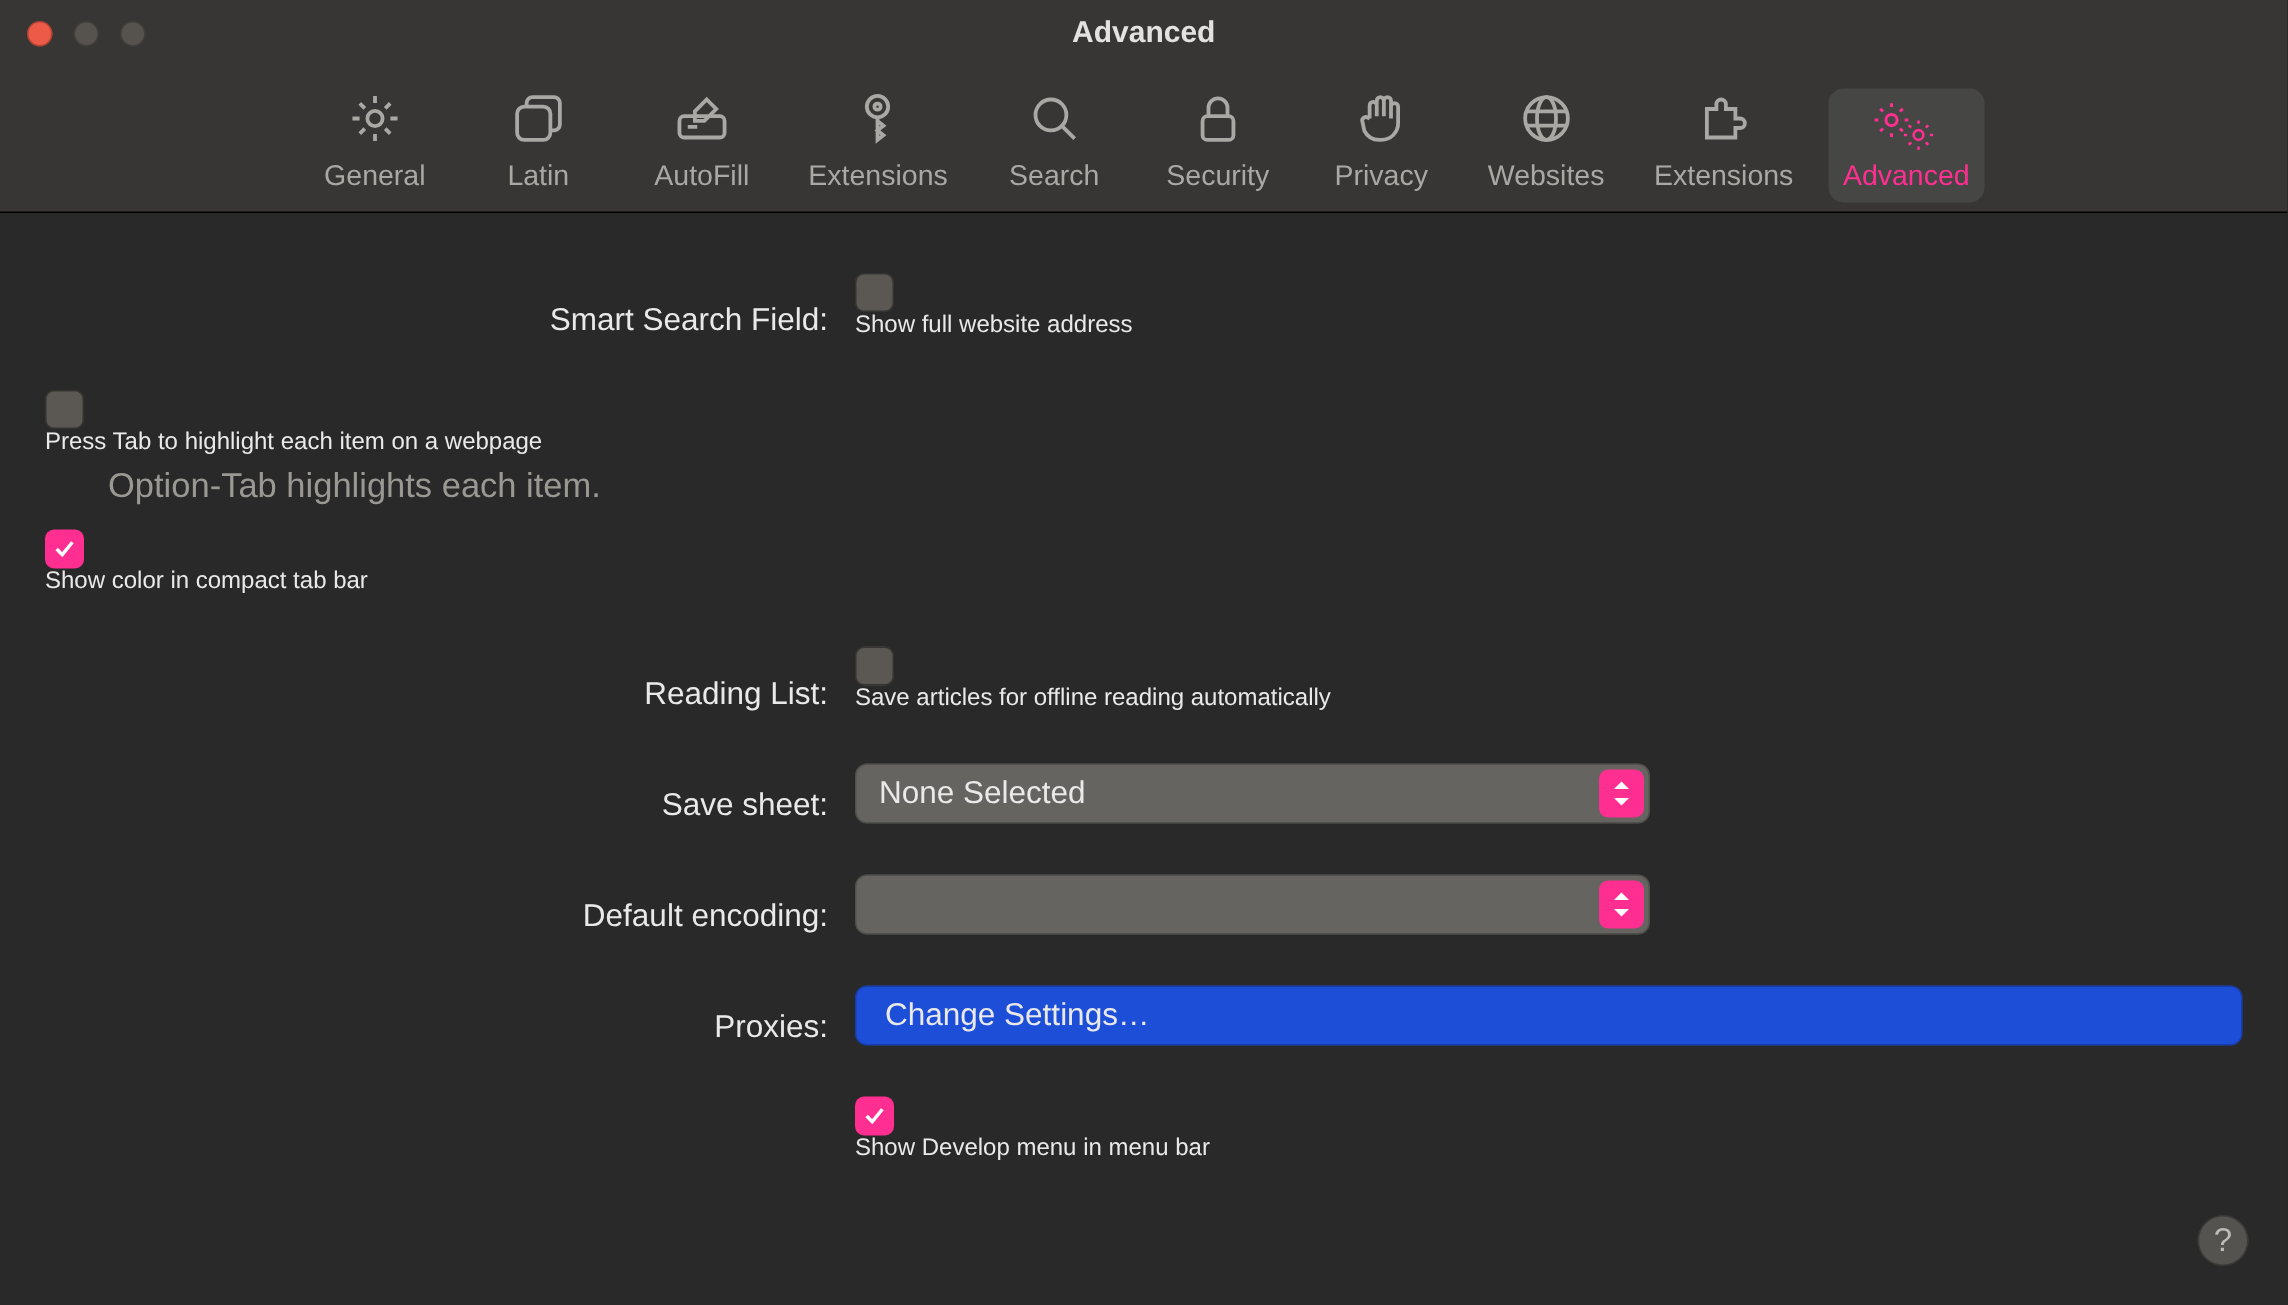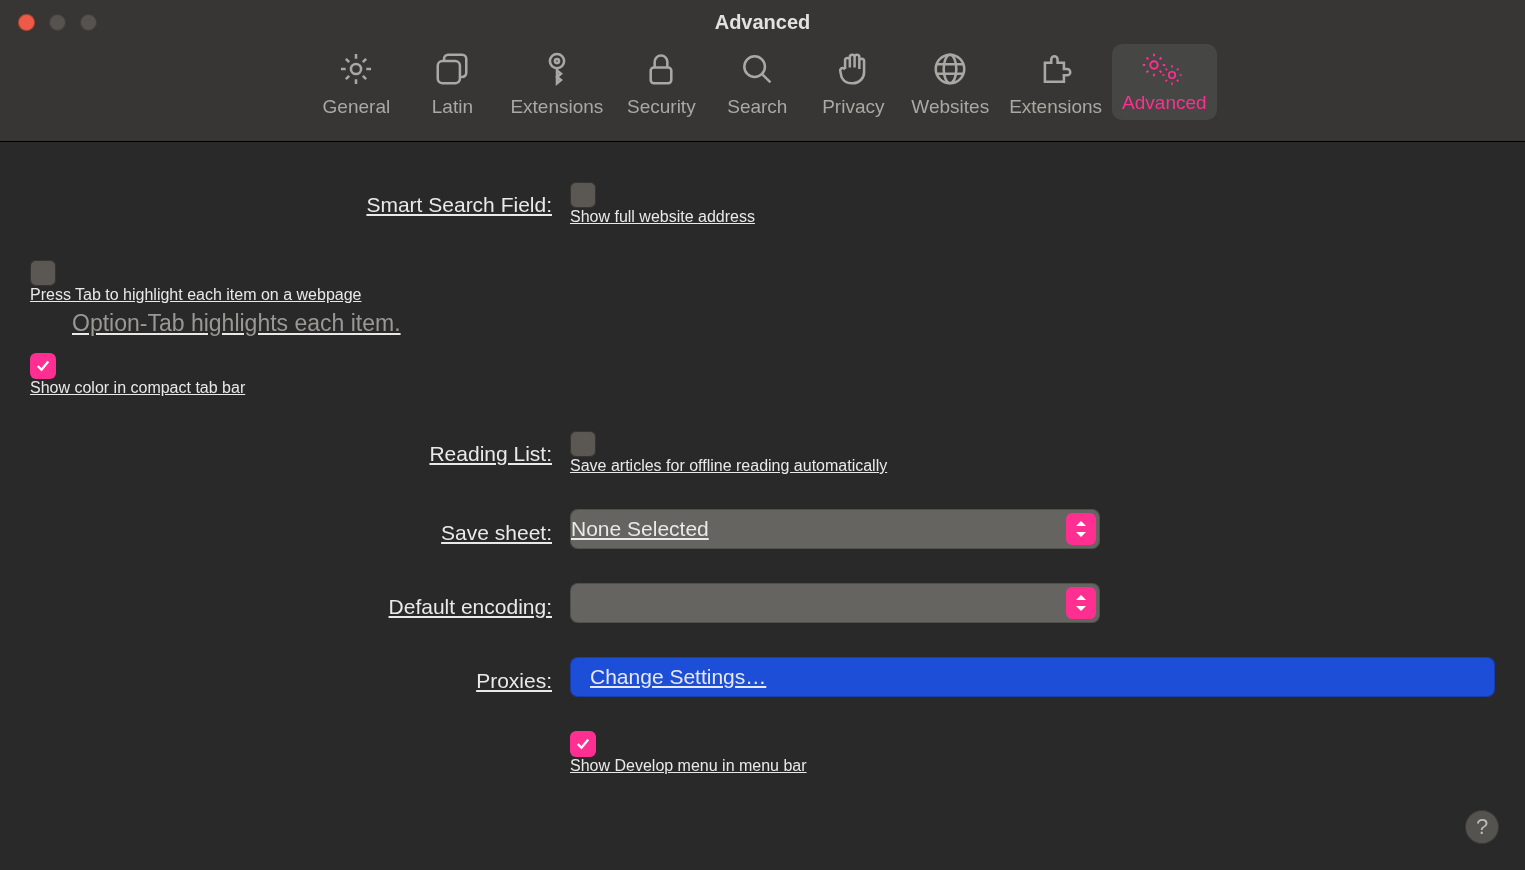--- a/index.html
+++ b/index.html
@@ -26,23 +26,23 @@
   .tl.max   { background:#56524e; box-shadow:inset 0 0 0 1px rgba(0,0,0,.25);}
   .title { position:absolute; left:0; right:0; text-align:center; font-size:20px; font-weight:600; color:#e3e2e0;}
 
   
   .toolbar {
     height:98px;
     background:#373634;
     border-bottom:1px solid #000;
     display:flex;
     justify-content:center;
-    align-items:flex-start;
+    align-items:flex-end;
     padding:0 14px 6px;
-    gap:0;
+    gap:13px;
   }
   .toolbar-item {
     display:flex;
     flex-direction:column;
     align-items:center;
     justify-content:center;
     min-width:96px;
     padding:6px 10px 6px;
     border-radius:10px;
     cursor:default;
@@ -52,21 +52,21 @@
   .toolbar-item.active svg { stroke:#ff2f92; }
   .toolbar-label { font-size:19px; color:#a9a8a4; margin-top:4px; }
   .toolbar-item.active .toolbar-label { color:#ff2f92; }
   .adv-icon { position:relative; width:50px; height:38px; }
   .adv-icon svg { position:absolute; }
 
   
   .content {
     padding:40px 30px 30px;
   }
-  .row { display:flex; align-items:center; margin-bottom:8px;text-decoration:underline; }
+  .row { display:flex; align-items:flex-end; margin-bottom:8px; }
   .section { margin-bottom:34px; }
   .label-col {
     width:540px;
     text-align:right;
     padding-right:18px;
     font-size:21px;
     color:#e9e9e9;
     padding-top:2px;
   }
   .ctrl-col { flex:1; display:flex; flex-direction:column; gap:10px; }
@@ -97,21 +97,21 @@
   
   .popup {
     width:530px; height:40px;
     background:#656460;
     border-radius:8px;
     display:flex; align-items:center;
     color:#e9e9e9; font-size:21px;
     position:relative;
     box-shadow:inset 0 0 0 1px rgba(0,0,0,.2);
   }
-  .popup .val { padding:0 1px; }
+  .popup .val { padding:0 16px; }
   .popup .arrows {
     position:absolute; right:4px; top:4px; bottom:4px; width:30px;
     background:#ff2f92; border-radius:6px;
     display:flex; flex-direction:column; align-items:center; justify-content:center; gap:2px;
   }
   .popup .arrows svg{ width:12px; height:8px; fill:#fff; }
 
   
   .push {
     height:40px; padding:0 20px;
@@ -158,50 +158,60 @@
   <div class="toolbar-item">
     <span>
       <svg viewBox="0 0 24 24">
           <rect x="3" y="7" width="14" height="14" rx="3"></rect>
           <path d="M7 7V5.5A2.5 2.5 0 0 1 9.5 3h9A2.5 2.5 0 0 1 21 5.5v9a2.5 2.5 0 0 1-2.5 2.5H17"></path>
         </svg>
     </span>
     <span class="toolbar-label">Latin</span>
   </div>
 
+  <div class="toolbar-item">
+    <span>
+      <svg viewBox="0 0 24 24">
+          <rect x="2.5" y="11" width="19" height="9" rx="2"></rect>
+          <path d="M6 15.5h4"></path>
+          <path d="m14 4 4 4-5 5h-4v-4z"></path>
+        </svg>
+    </span>
+    <span class="toolbar-label">AutoFill</span>
+  </div>
 
   <div class="toolbar-item">
     <span>
       <svg viewBox="0 0 24 24">
           <circle cx="12" cy="7" r="4.5"></circle>
           <circle cx="12" cy="7" r="1.3"></circle>
           <path d="M12 11.5V21l2.5-2-2.5-2 2.5-2-2.5-2"></path>
         </svg>
     </span>
     <span class="toolbar-label">Extensions</span>
   </div>
 
   <div class="toolbar-item">
     <span>
       <svg viewBox="0 0 24 24">
+          <circle cx="10.5" cy="10.5" r="6.5"></circle>
+          <path d="m15.5 15.5 5 5"></path>
+        </svg>
+    </span>
+    <span class="toolbar-label">Search</span>
+  </div>
+
+  <div class="toolbar-item">
+    <span>
+      <svg viewBox="0 0 24 24">
           <rect x="5.5" y="11" width="13" height="10" rx="2"></rect>
           <path d="M8 11V7.5a4 4 0 1 1 8 0V11"></path>
         </svg>
     </span>
     <span class="toolbar-label">Security</span>
-  </div>
-
-  <div class="toolbar-item">
-    <span>
-      <svg viewBox="0 0 24 24">
-          <circle cx="10.5" cy="10.5" r="6.5"></circle>
-          <path d="m15.5 15.5 5 5"></path>
-        </svg>
-    </span>
-    <span class="toolbar-label">Search</span>
   </div>
 
   <div class="toolbar-item">
     <span>
       <svg viewBox="0 0 24 24">
           <path d="M7 12V6.5a1.5 1.5 0 1 1 3 0V11M10 6V4.5a1.5 1.5 0 1 1 3 0V11M13 5V4.5a1.5 1.5 0 1 1 3 0V12M16 7a1.5 1.5 0 1 1 3 0v7a7 7 0 0 1-7 7h-1a7 7 0 0 1-6.2-3.8L4 13.5c-.6-1.3.9-2.6 2.1-1.9L7 12"></path>
         </svg>
     </span>
     <span class="toolbar-label">Privacy</span>
   </div>

